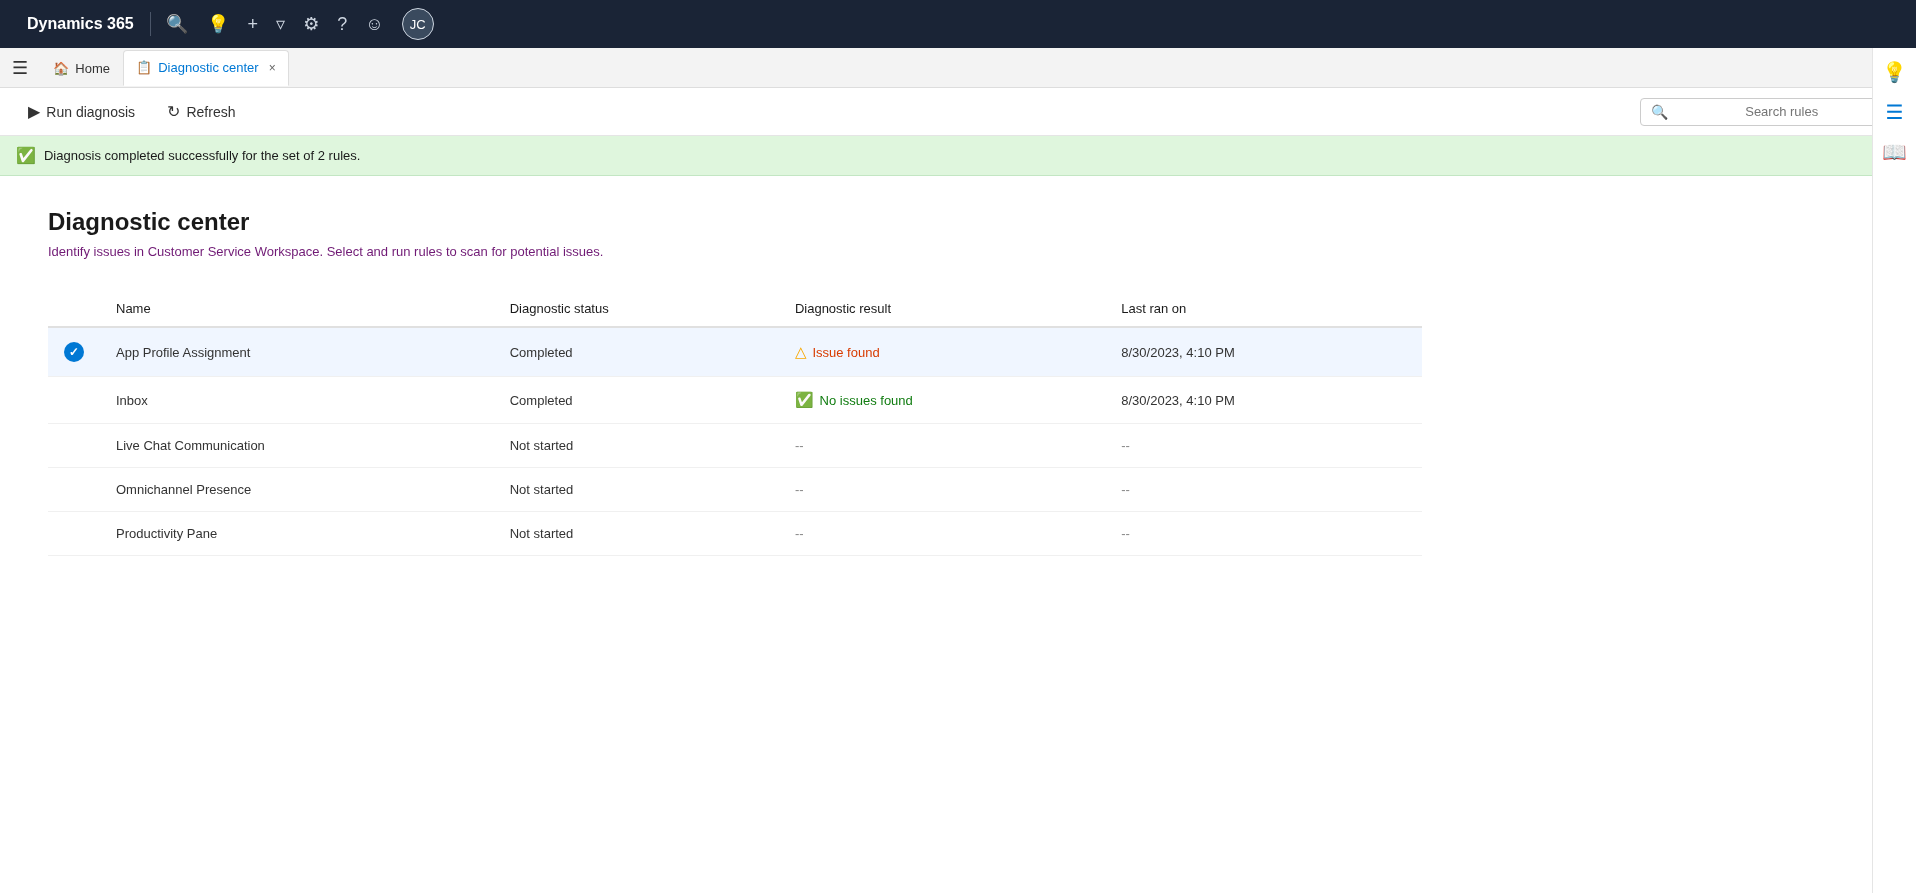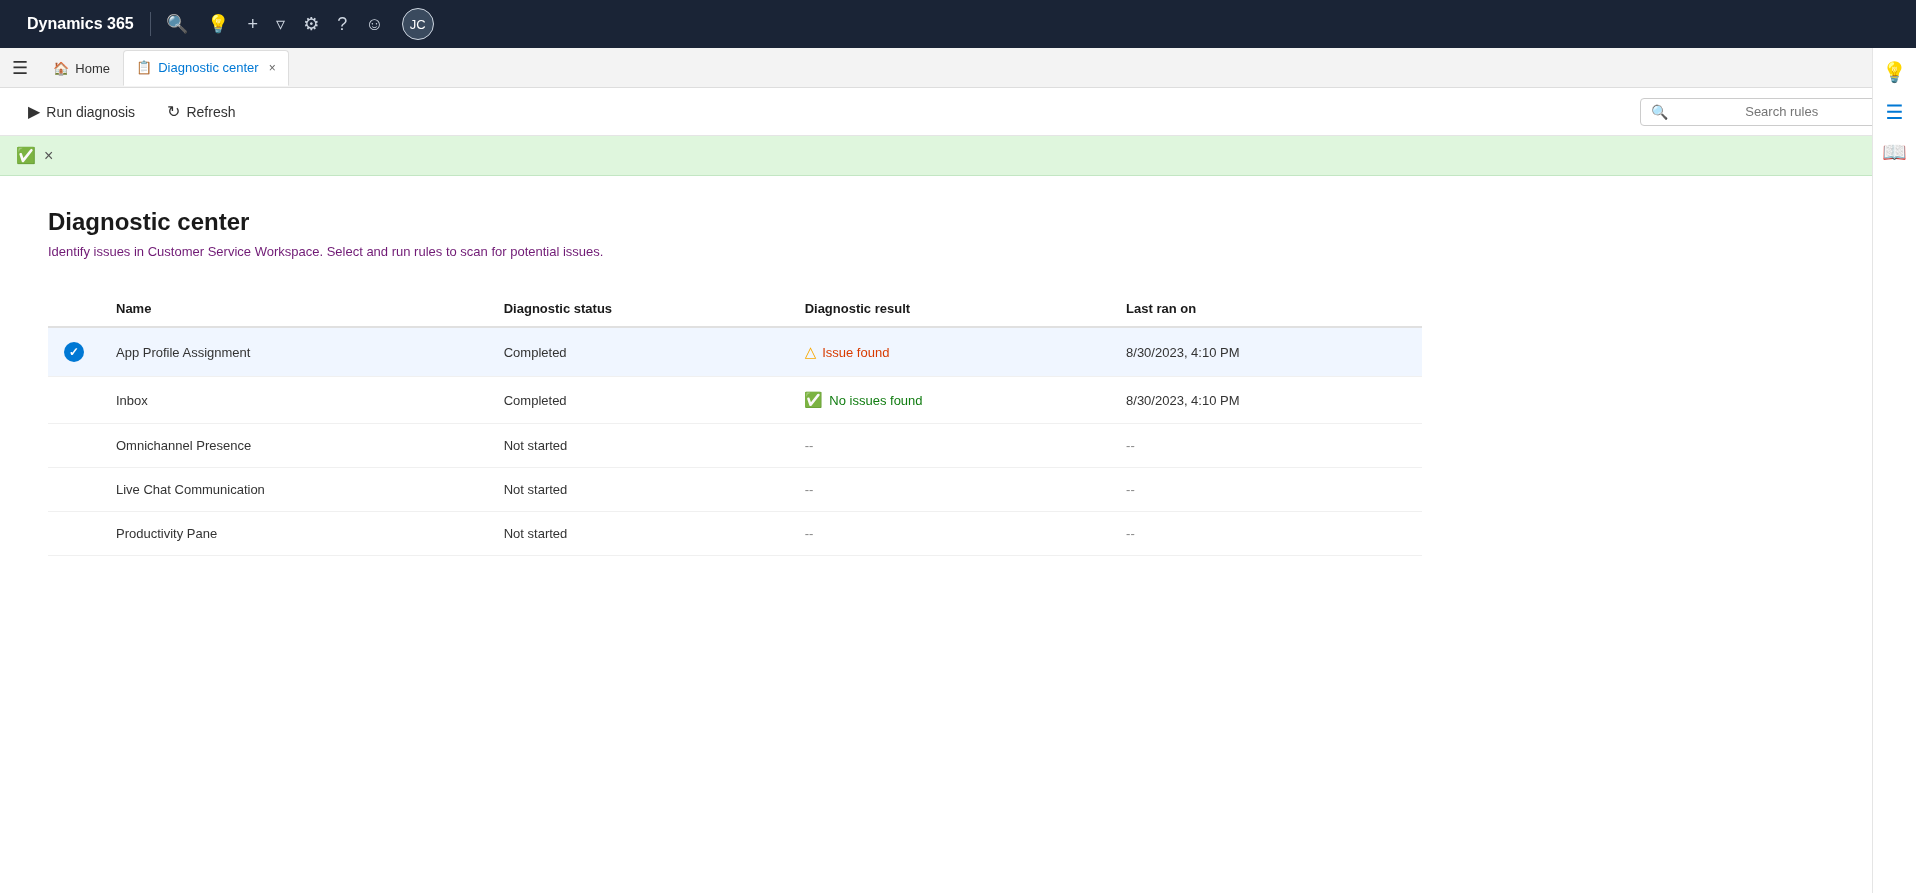--- a/index.html
+++ b/index.html
@@ -216,21 +216,21 @@
       margin-bottom: 32px;
     }
 
     
     .diag-table {
       width: 100%;
       border-collapse: collapse;
     }
     .diag-table th {
       text-align: left;
-      font-weight: 700;
+      font-weight: 400;
       font-size: 13px;
       color: #1a1a1a;
       padding: 10px 16px;
       border-bottom: 2px solid #e0e0e0;
     }
     .diag-table td {
       padding: 14px 16px;
       font-size: 13px;
       color: #333;
       border-bottom: 1px solid #f0f0f0;
@@ -331,20 +331,21 @@
   </button>
   <div class="toolbar-spacer"></div>
   <div class="search-rules-box">
     <span class="search-icon-sm">🔍</span>
     <input type="text" placeholder="Search rules" style="">
   </div>
 </div>
 
 <div class="success-banner">
   <span class="success-banner-icon">✅</span>
+  <span class="success-banner-text">Diagnosis completed successfully for the set of 2 rules.</span>
   <span class="success-banner-close">×</span>
 </div>
 
 <div class="main-content">
   <h1 class="page-title">Diagnostic center</h1>
   <p class="page-subtitle">Identify issues in Customer Service Workspace. Select and run rules to scan for potential issues.</p>
 
   <table class="diag-table">
     <thead>
       <tr>
@@ -371,28 +372,28 @@
           <td></td>
           <td>Inbox</td>
           <td>Completed</td>
           <td>
             <span class="no-issues"><span class="check-circle-icon">✅</span>No issues found</span>
           </td>
           <td>8/30/2023, 4:10 PM</td>
         </tr>
         <tr class="row-normal">
           <td></td>
-          <td>Omnichannel Presence</td>
+          <td>Live Chat Communication</td>
           <td>Not started</td>
           <td><span class="na-text">--</span></td>
           <td><span class="na-text">--</span></td>
         </tr>
         <tr class="row-normal">
           <td></td>
-          <td>Live Chat Communication</td>
+          <td>Omnichannel Presence</td>
           <td>Not started</td>
           <td><span class="na-text">--</span></td>
           <td><span class="na-text">--</span></td>
         </tr>
         <tr class="row-normal">
           <td></td>
           <td>Productivity Pane</td>
           <td>Not started</td>
           <td><span class="na-text">--</span></td>
           <td><span class="na-text">--</span></td>

